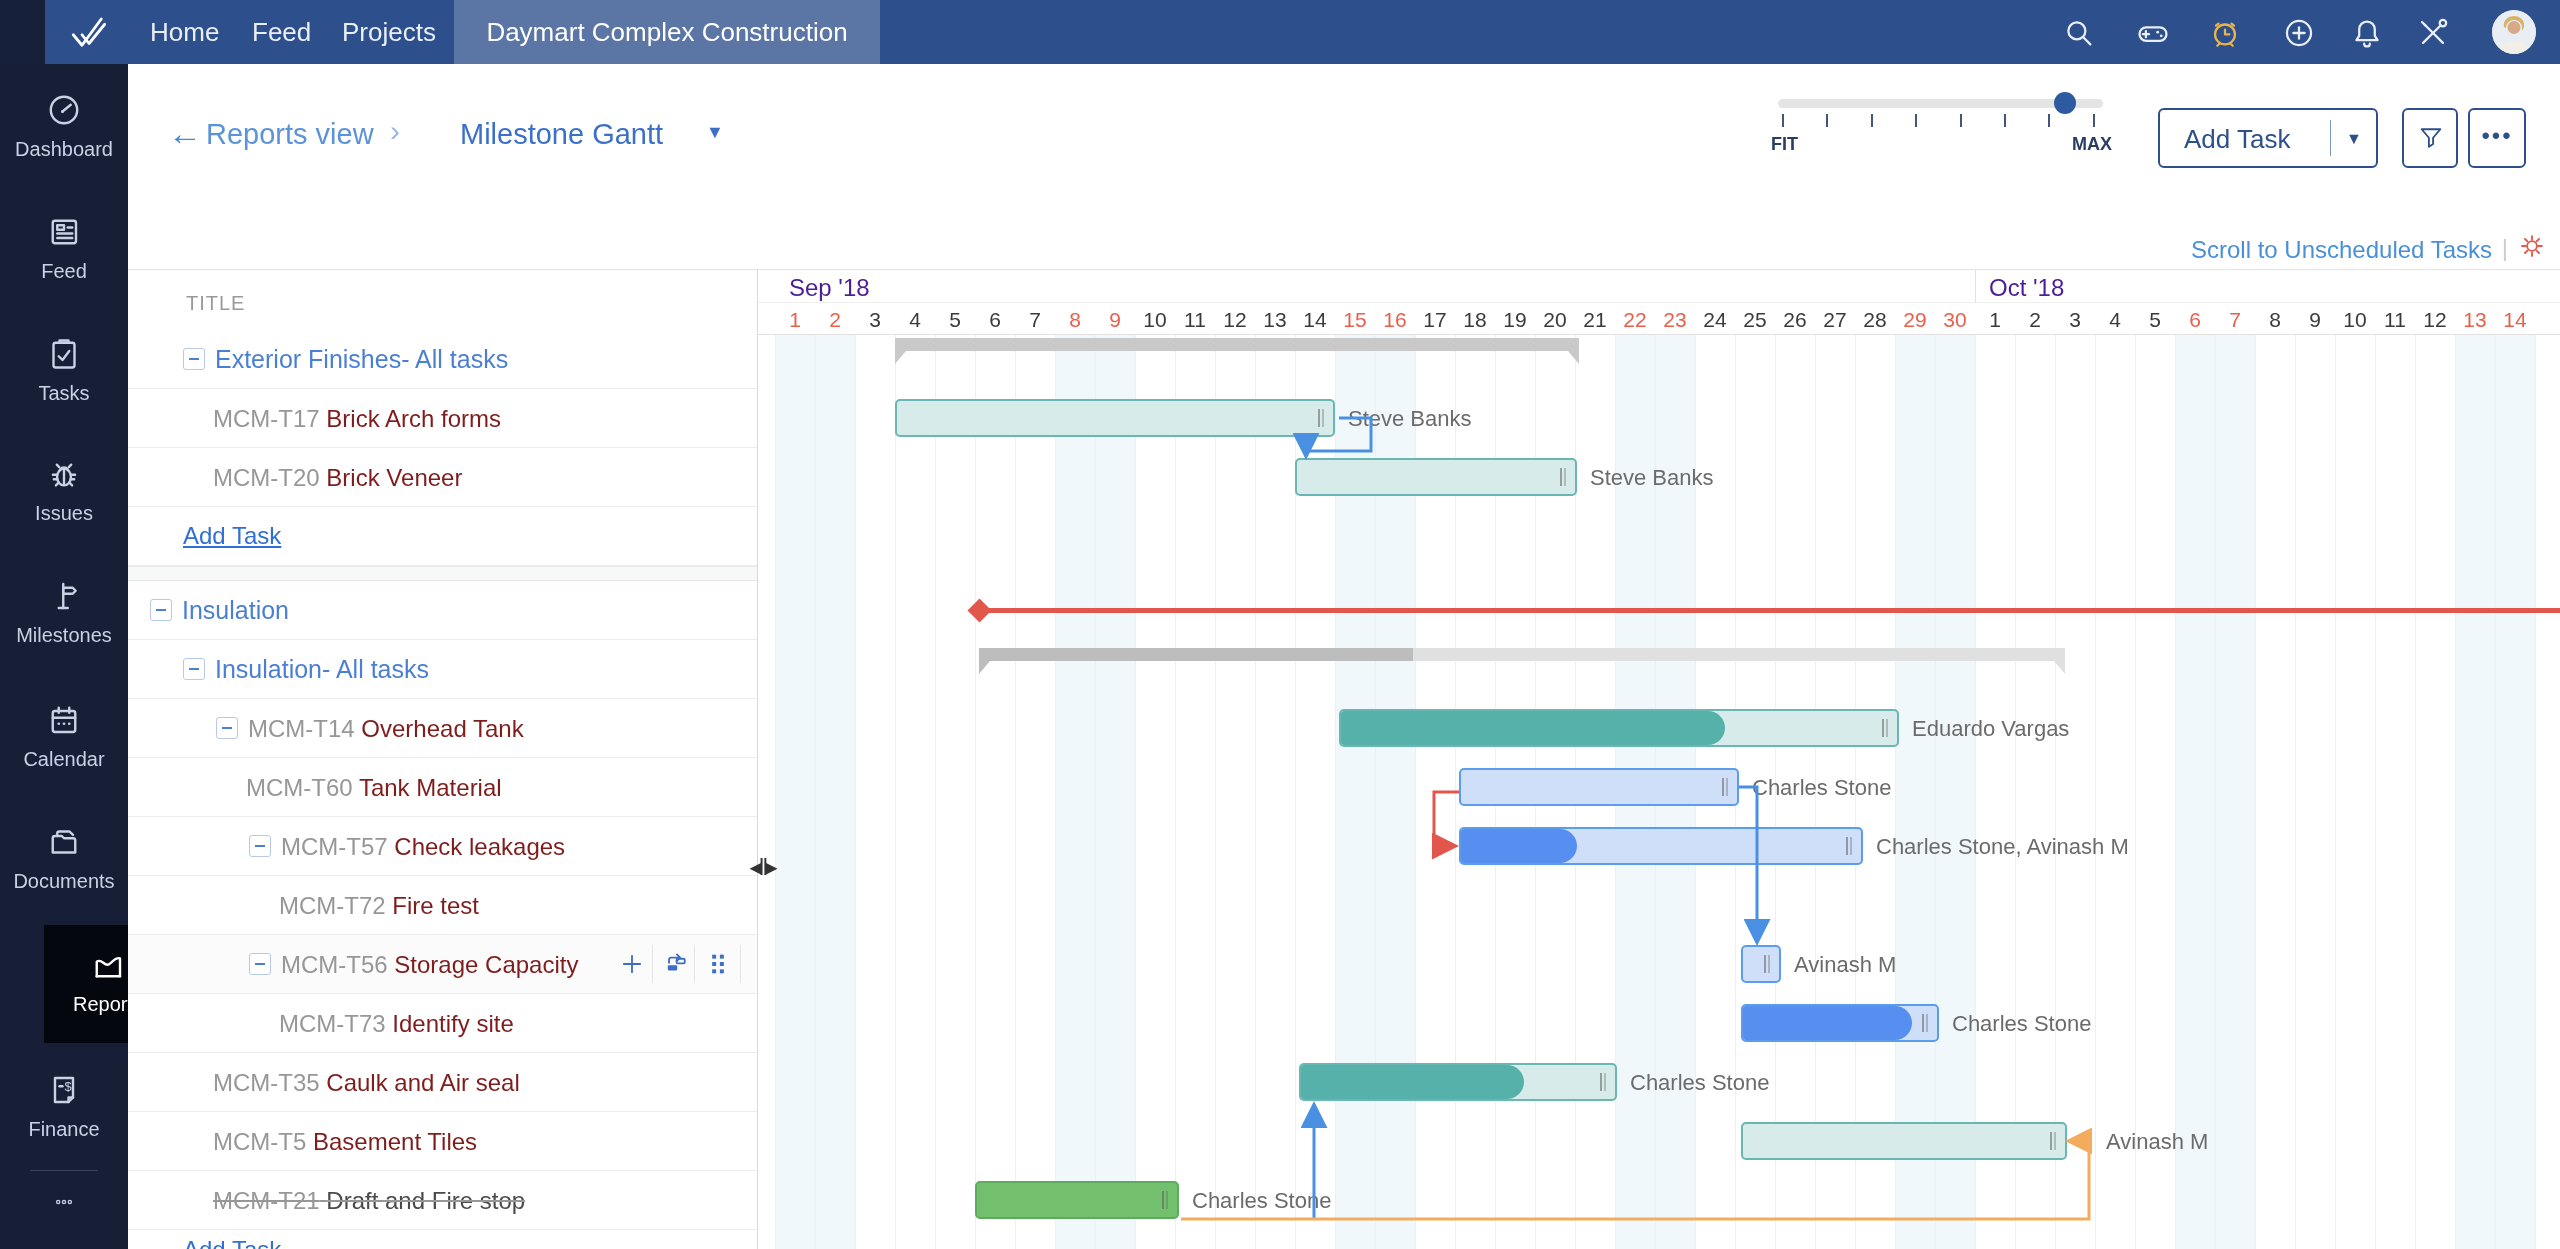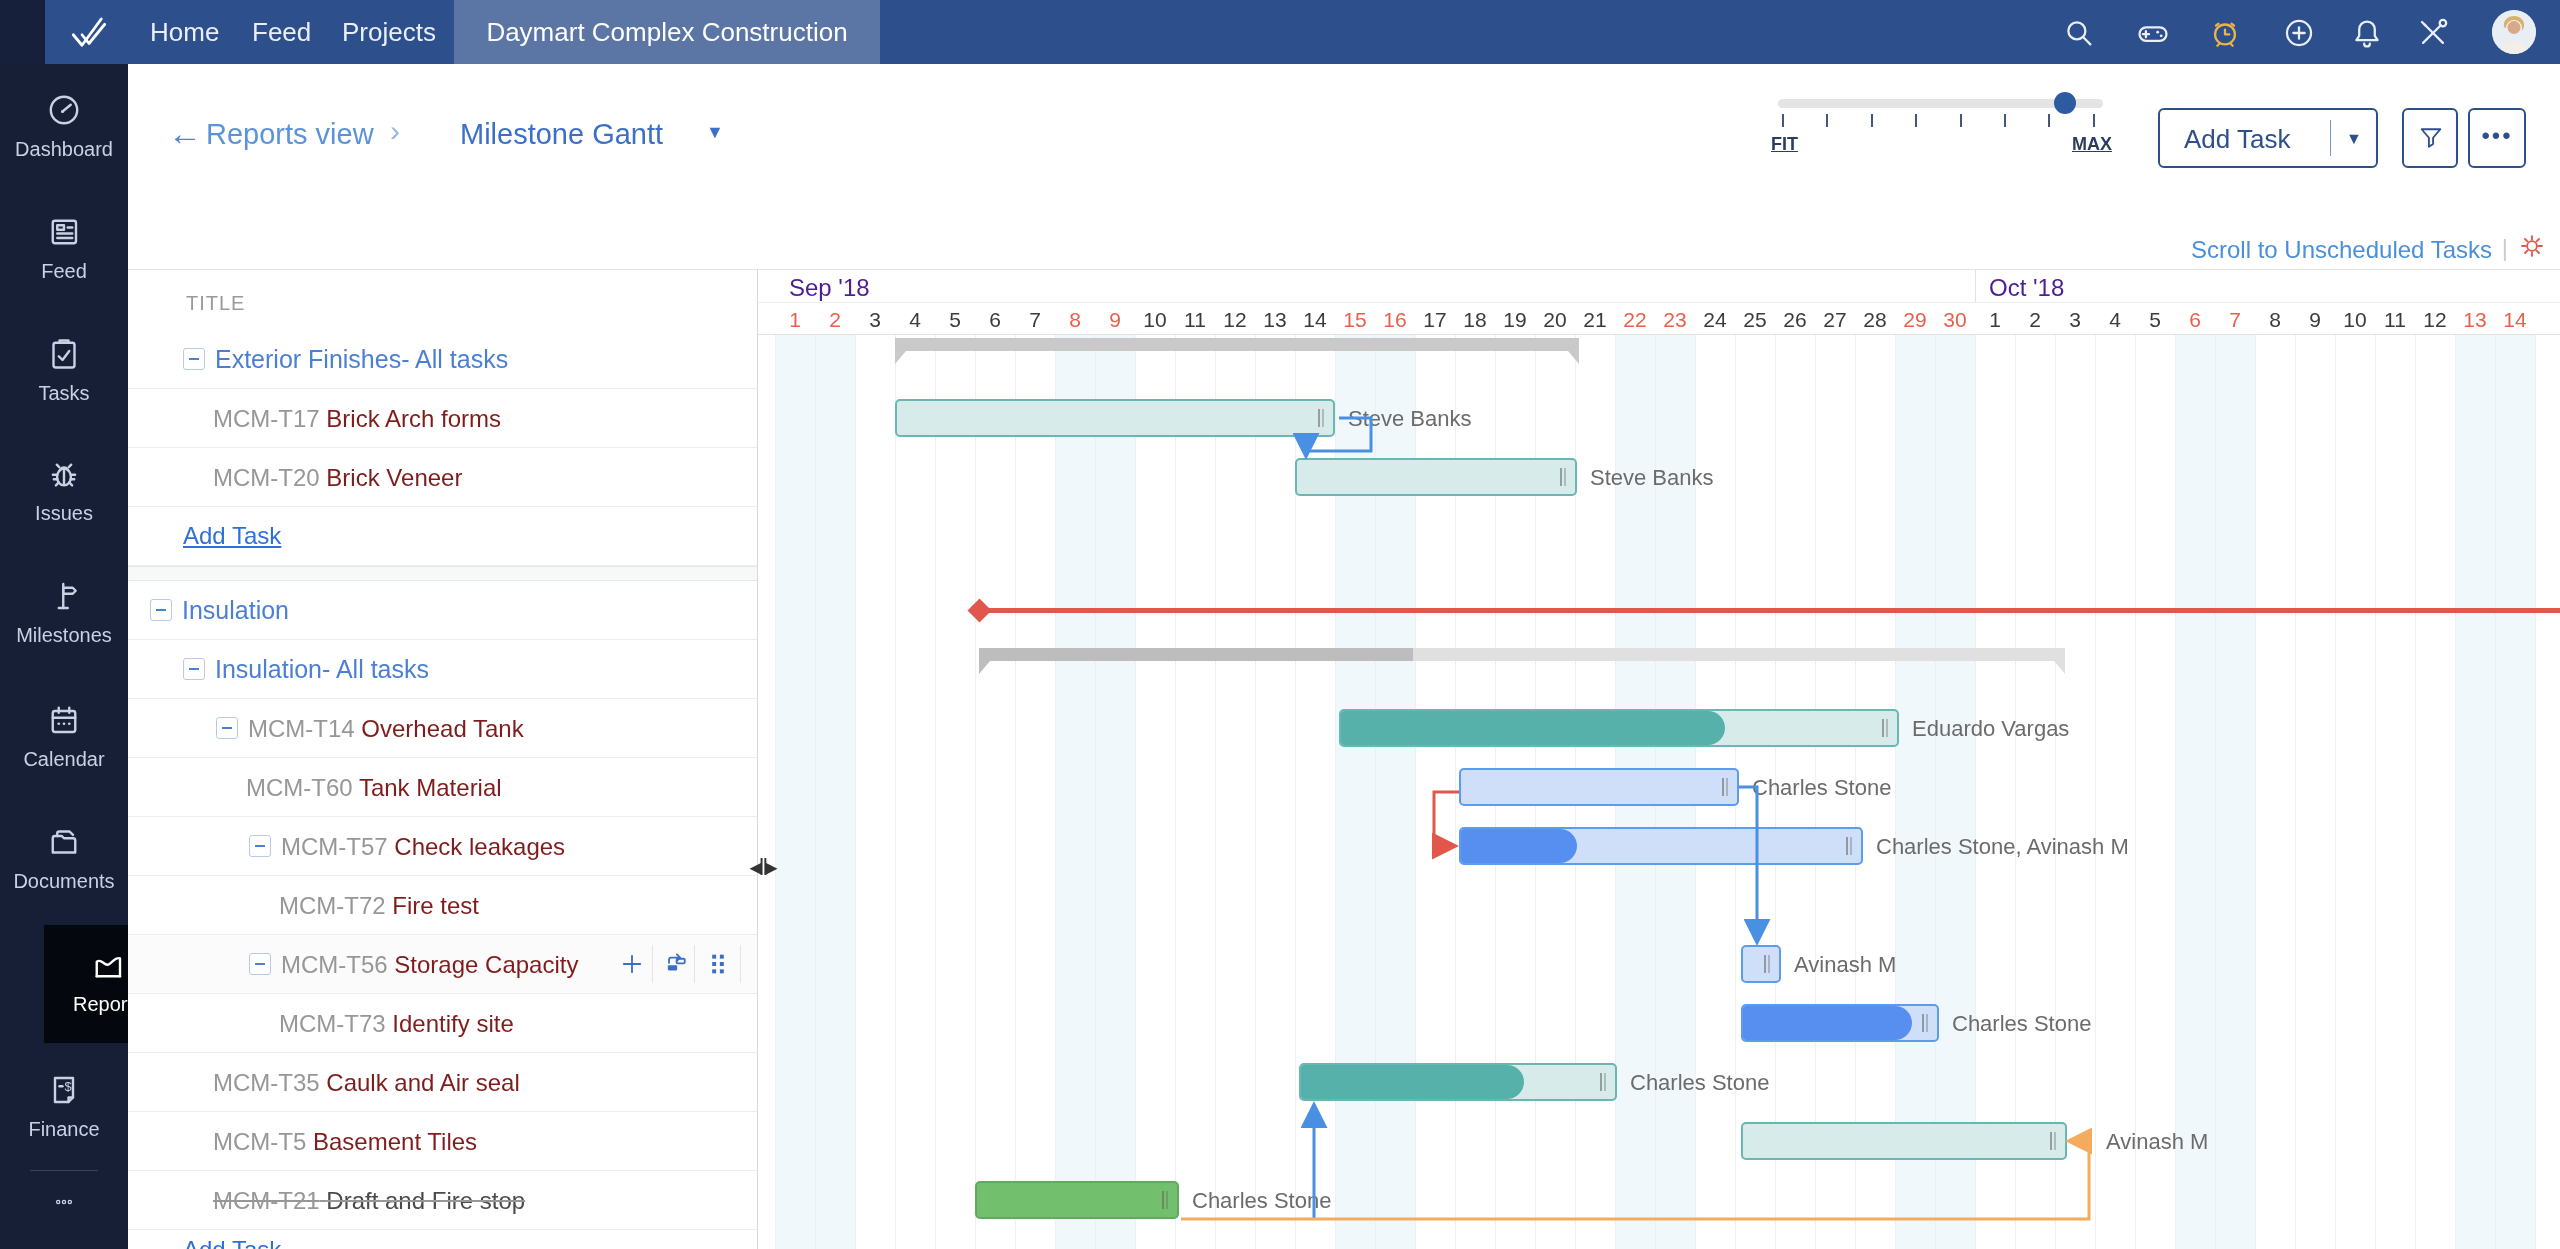--- a/index.html
+++ b/index.html
@@ -33,21 +33,21 @@
   #toolbar { position:absolute; left:128px; top:64px; width:2432px; height:206px; background:#fff; border-bottom:1px solid #e3e3e3; }
   #back-arrow { position:absolute; left:40px; top:50px; font-size:34px; color:#4a86d8; cursor:pointer; }
   #bc-section { position:absolute; left:78px; top:54px; font-size:29px; color:#5b92d8; cursor:pointer; }
   #bc-chev { position:absolute; left:262px; top:50px; font-size:30px; color:#9ab8e0; }
   #bc-view { position:absolute; left:332px; top:54px; font-size:29px; color:#3c70c8; cursor:pointer; }
   #bc-caret { position:absolute; left:578px; top:58px; font-size:18px; color:#3c70c8; cursor:pointer; }
 
   #zoom-track { position:absolute; left:1650px; top:35px; width:325px; height:9px; background:#e4e4e4; border-radius:5px; cursor:pointer; }
   #zoom-knob { position:absolute; left:1926px; top:28px; width:22px; height:22px; border-radius:50%; background:#2d5aa0; cursor:pointer; }
   .ztick { position:absolute; top:50px; width:2px; height:13px; background:#46557a; }
-  .zlabel { position:absolute; top:70px; font-size:18px; font-weight:bold; color:#2b3c63;text-decoration:underline; }
+  .zlabel { position:absolute; top:70px; font-size:18px; font-weight:bold; color:#2b3c63; }
 
   .tbtn { position:absolute; top:44px; height:60px; border:2px solid #2d4f8c; border-radius:6px;
           background:#fff; color:#2d4f8c; cursor:pointer; }
   #btn-addtask { left:2030px; width:220px; font-size:26px; }
   #btn-addtask .lbl { position:absolute; left:24px; top:14px; }
   #btn-addtask .div { position:absolute; left:170px; top:10px; width:0; height:36px; border-left:1px solid #7b97c6; }
   #btn-addtask .car { position:absolute; left:186px; top:20px; font-size:16px; }
   #btn-filter { left:2274px; width:56px; }
   #btn-filter .mini { position:absolute; left:13px; top:14px; width:28px; height:28px; }
   #btn-more { left:2340px; width:58px; font-size:24px; letter-spacing:2px; text-align:center; line-height:52px; }

